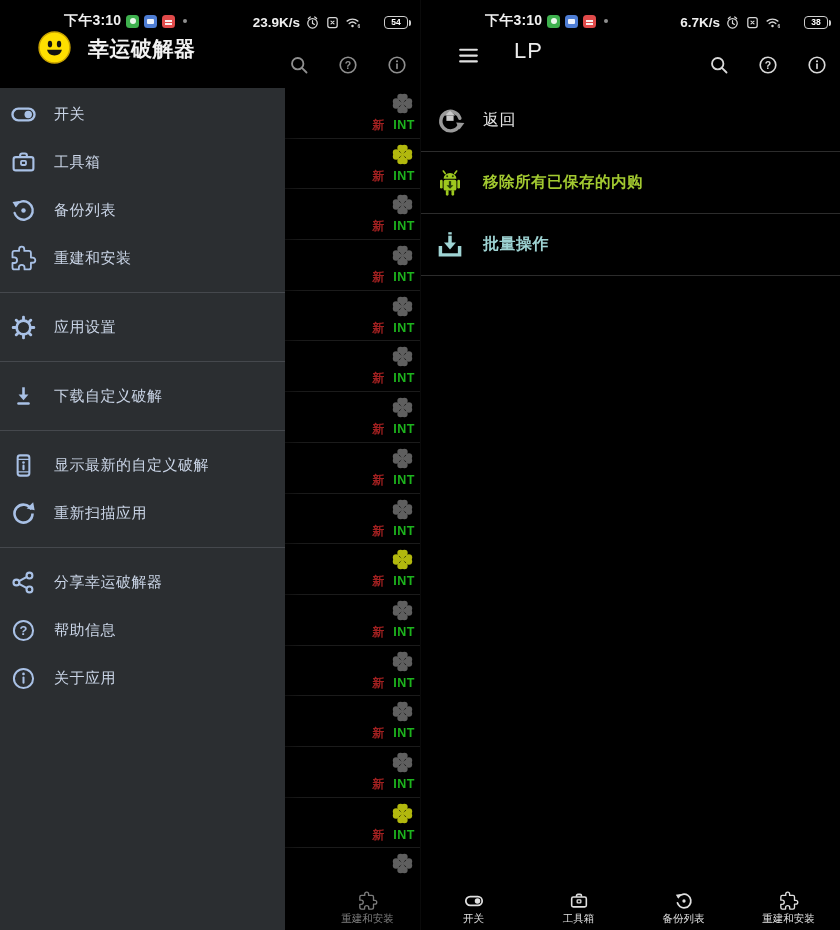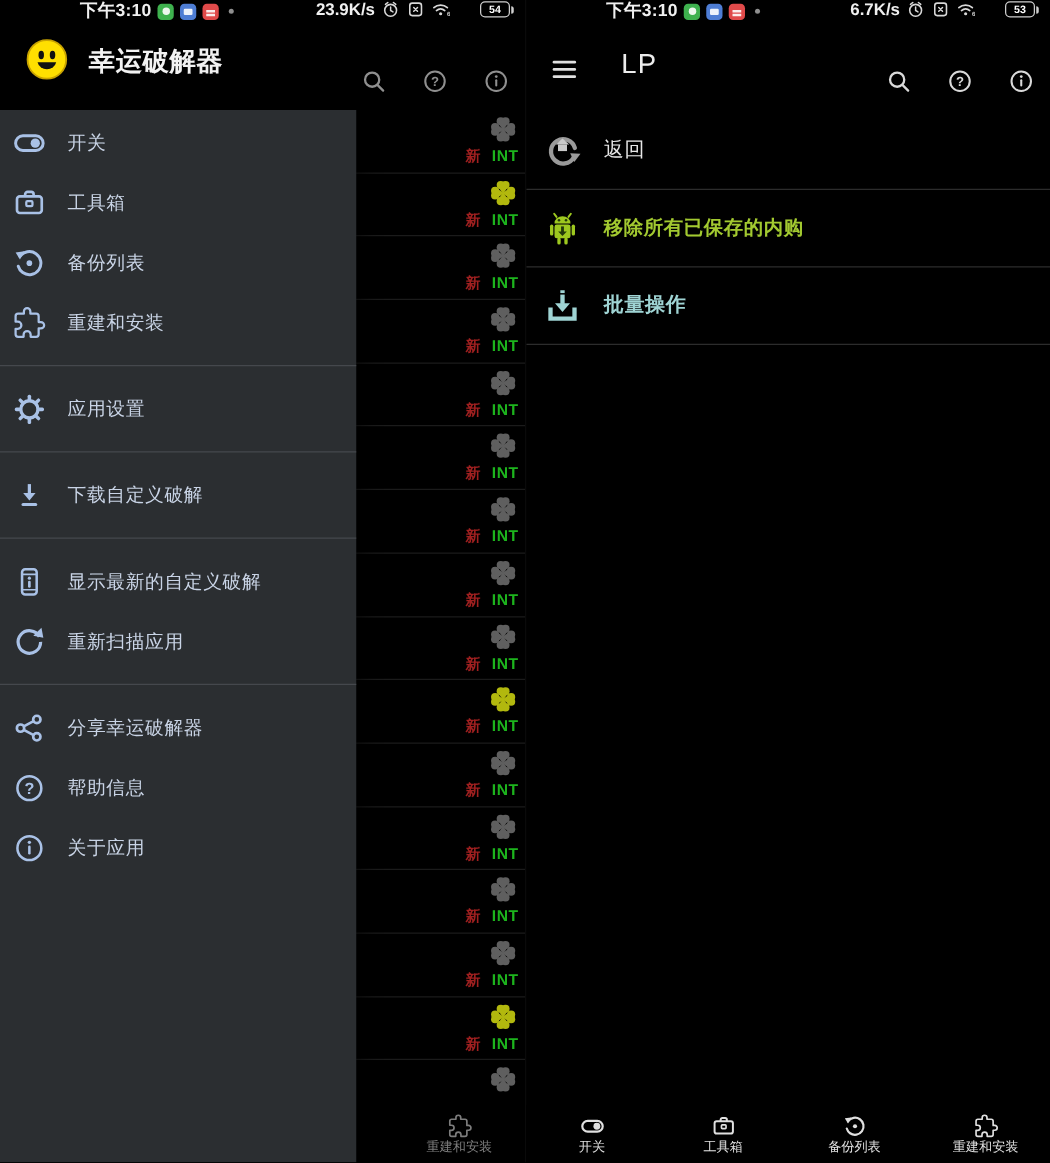--- a/index.html
+++ b/index.html
@@ -9,40 +9,40 @@
   }
   *{margin:0;padding:0;box-sizing:border-box;}
   html,body{width:840px;height:930px;background:#000;overflow:hidden;
     font-family:"Liberation Sans","DejaVu Sans",sans-serif;}
   .stage{position:relative;width:840px;height:930px;background:#000;}
   .screen{position:absolute;top:0;width:420px;height:930px;background:#000;overflow:hidden;}
   #screen-left{left:0;} #screen-right{left:420px;border-left:1px solid #0a0a0a;}
 
   
   .statusbar{position:absolute;top:0;left:0;right:0;height:30px;display:flex;
-    align-items:flex-start;justify-content:space-between;padding:0 12px 0 64px;color:#f0f0f0;gap:28px;}
+    align-items:flex-end;justify-content:space-between;padding:0 12px 0 64px;color:#f0f0f0;gap:28px;}
   .sb-group{display:flex;align-items:center;gap:5px;}
   .sb-time{font-size:14px;font-weight:700;letter-spacing:.2px;}
   .sb-speed{font-size:13.5px;font-weight:700;}
   .chip{width:13px;height:13px;border-radius:3.5px;display:inline-flex;align-items:center;justify-content:center;}
   .chip-green{background:#3eb14e;} .chip-blue{background:#4e7dd4;} .chip-red{background:#e04a4a;}
   .chip i{display:block;background:#fff;opacity:.9;}
   .chip-green i{width:6px;height:6px;border-radius:50%;}
   .chip-blue i{width:7px;height:5px;border-radius:1px;}
   .chip-red i{width:7px;height:2px;box-shadow:0 3px 0 #fff;}
   .sb-dot{width:4px;height:4px;border-radius:50%;background:#8f8f8f;margin-left:3px;}
   .sb-ic{width:15px;height:15px;color:#d8d8d8;}
   .sb-ic svg{width:100%;height:100%;display:block;}
   .battery{position:relative;display:inline-flex;align-items:center;justify-content:center;
     width:24px;height:13px;border:1.3px solid #cfcfcf;border-radius:4px;margin-left:19px;}
   .battery .pct{font-size:8.5px;font-weight:700;color:#fff;line-height:1;}
   .battery .nub{position:absolute;right:-4px;width:2.5px;height:6px;background:#cfcfcf;border-radius:0 2px 2px 0;}
 
   
-  .appbar{position:absolute;top:30px;left:0;right:0;height:58px;}
+  .appbar{position:absolute;top:30px;left:17px;right:0;height:58px;}
   .lp-logo{position:absolute;left:20px;top:0;width:35px;height:35px;}
   .lp-logo svg{width:100%;height:100%;display:block;}
   .ab-title{position:absolute;left:71px;top:5px;font-size:21px;font-weight:700;color:#f2f2f2;letter-spacing:.5px;}
   .ab-actions{position:absolute;right:12px;top:24px;display:flex;gap:27px;}
   .ab-ic{width:22px;height:22px;}
   .ab-ic svg{width:100%;height:100%;display:block;}
   #screen-left .ab-ic{color:#8f8f8f;}
   #screen-right .ab-ic{color:#d9d9d9;}
   .hamburger{position:absolute;left:18px;top:13px;width:25px;height:25px;color:#e0e0e0;}
   .hamburger svg{width:100%;height:100%;display:block;}
@@ -621,21 +621,21 @@
             <svg viewBox="0 0 24 24">
               <use href="#i-simx"></use>
             </svg>
           </span>
         <span class="sb-ic">
             <svg viewBox="0 0 24 24">
               <use href="#i-wifi"></use>
             </svg>
           </span>
         <span class="battery">
-          <span class="pct">53</span>
+          <span class="pct">38</span>
           <span class="nub"></span>
         </span>
       </div>
     </div>
 
     <div class="appbar">
       <span class="hamburger">
           <svg viewBox="0 0 24 24">
             <use href="#i-hamburger"></use>
           </svg>

